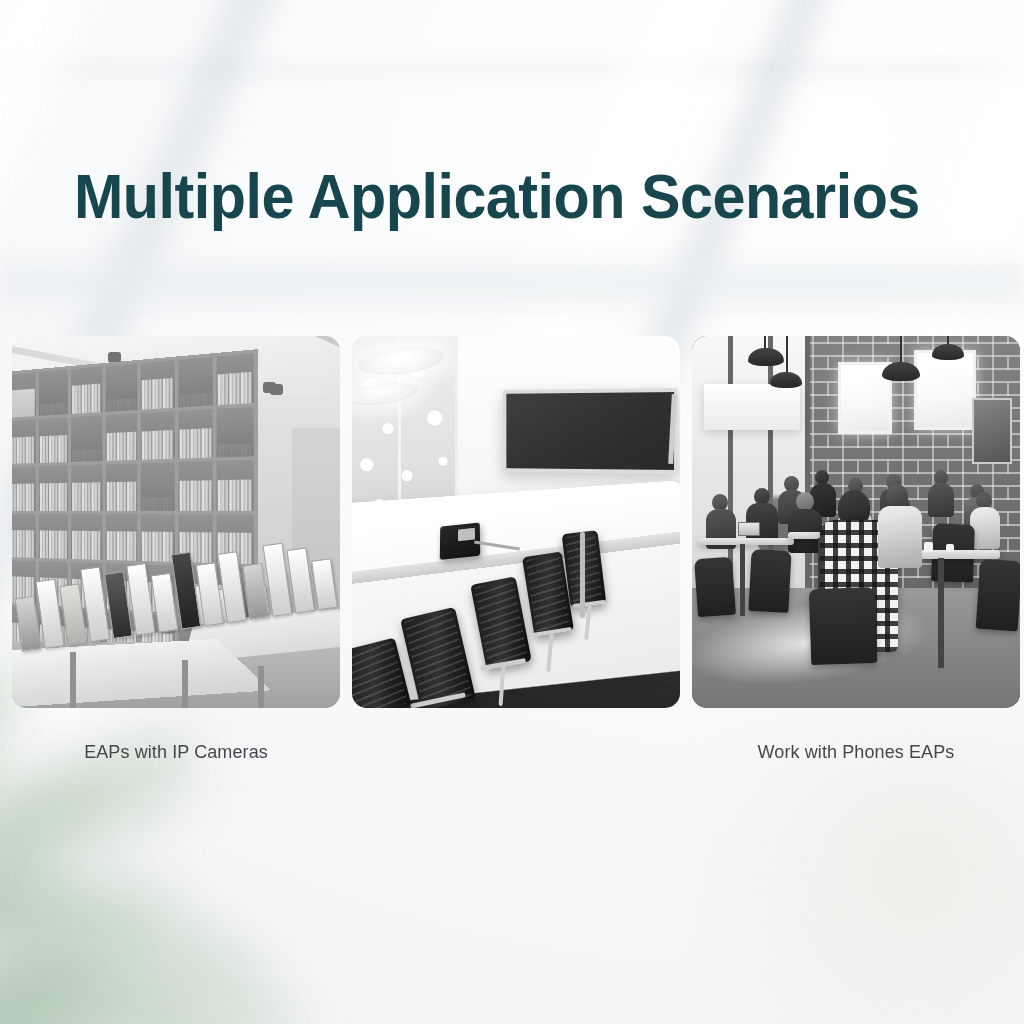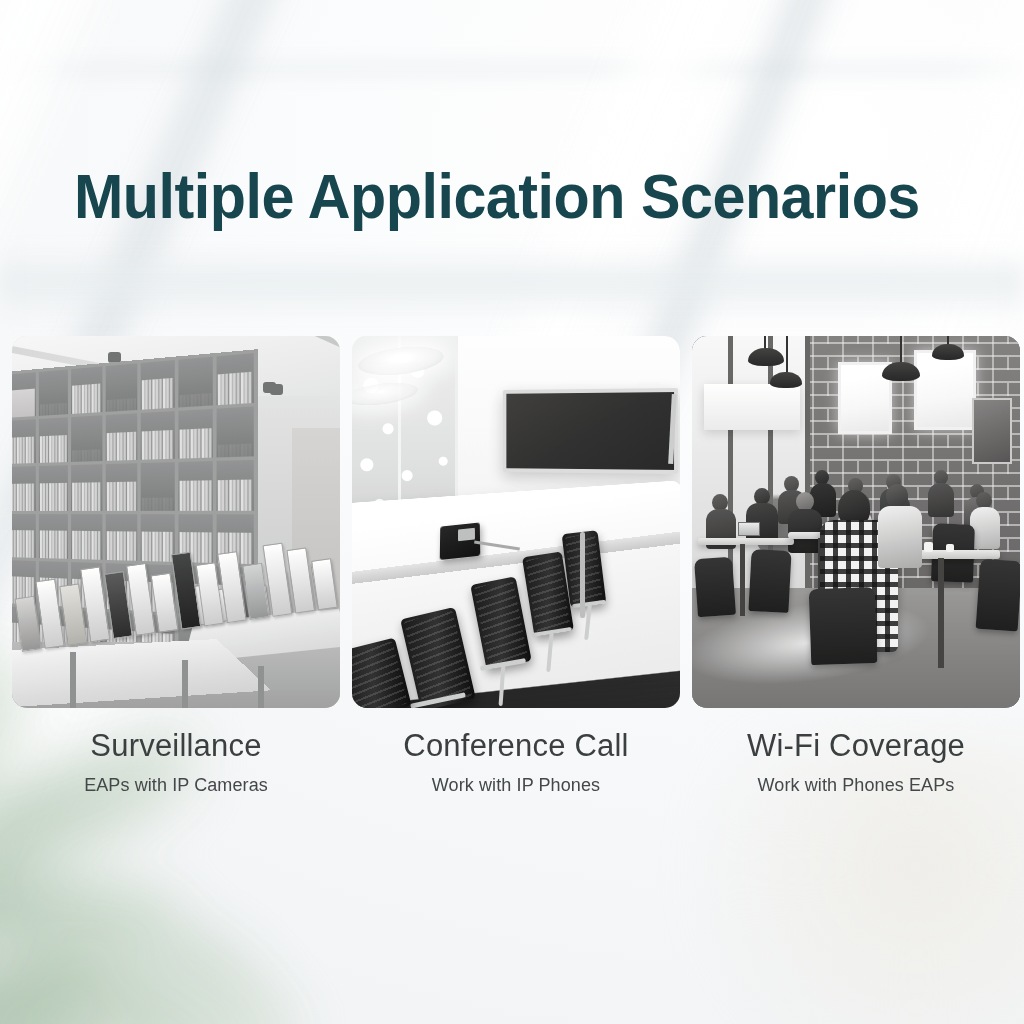--- a/index.html
+++ b/index.html
@@ -560,21 +560,20 @@
             <div class="s1-book" style="height:62px"></div>
             <div class="s1-book" style="height:70px"></div>
             <div class="s1-book" style="height:55px;background:linear-gradient(180deg,#cbd3d6,#8f979a)"></div>
             <div class="s1-book" style="height:72px"></div>
             <div class="s1-book" style="height:64px"></div>
             <div class="s1-book" style="height:50px"></div>
           </div>
         </div>
       </div>
       <div class="caption">
-        <div class="caption-title">Surveillance</div>
         <div class="caption-sub">EAPs with IP Cameras</div>
       </div>
     </div>
 
     <div class="card">
       <div class="thumb">
         <div class="scene">
           <div class="s2-wall"></div>
           <div class="s2-floor"></div>
           <div class="s2-baseboard"></div>
@@ -612,24 +611,20 @@
           <div class="s2-chrome" style="left:128px;top:326px;width:46px;height:5px;transform:rotate(-10deg)"></div>
           <div class="s2-chrome" style="left:148px;top:328px;width:4px;height:42px;transform:rotate(4deg)"></div>
 
           <div class="s2-chair" style="left:58px;top:276px;width:56px;height:94px;transform:rotate(-13deg)"></div>
           <div class="s2-chrome" style="left:58px;top:362px;width:56px;height:5px;transform:rotate(-12deg)"></div>
 
           <div class="s2-chair" style="left:-10px;top:308px;width:62px;height:70px;transform:rotate(-14deg)"></div>
 
           <div class="s2-chrome" style="left:228px;top:196px;width:5px;height:86px;background:#b9bdbe"></div>
         </div>
-      </div>
-      <div class="caption">
-        <div class="caption-title">Conference Call</div>
-        <div class="caption-sub">Work with IP Phones</div>
       </div>
     </div>
 
     <div class="card">
       <div class="thumb">
         <div class="scene">
           <div class="s3-brick"></div>
 
           <div class="s3-window" style="left:146px;top:26px;width:54px;height:72px"></div>
           <div class="s3-window" style="left:222px;top:14px;width:62px;height:80px"></div>
@@ -727,19 +722,18 @@
 
           <div class="s3-person" style="left:186px;top:148px">
             <div class="s3-head" style="left:8px;top:0;width:22px;height:24px;background:linear-gradient(160deg,#6b635c,#3f3a37)"></div>
             <div class="s3-body" style="left:0;top:22px;width:44px;height:62px;background:linear-gradient(170deg,#efedea,#aeaaa5)"></div>
           </div>
 
           <div class="s3-chair" style="left:286px;top:224px;width:42px;height:70px;transform:rotate(4deg)"></div>
         </div>
       </div>
       <div class="caption">
-        <div class="caption-title">Wi-Fi Coverage</div>
         <div class="caption-sub">Work with Phones EAPs</div>
       </div>
     </div>
 
   </div>
 </div>
 
 </body></html>

